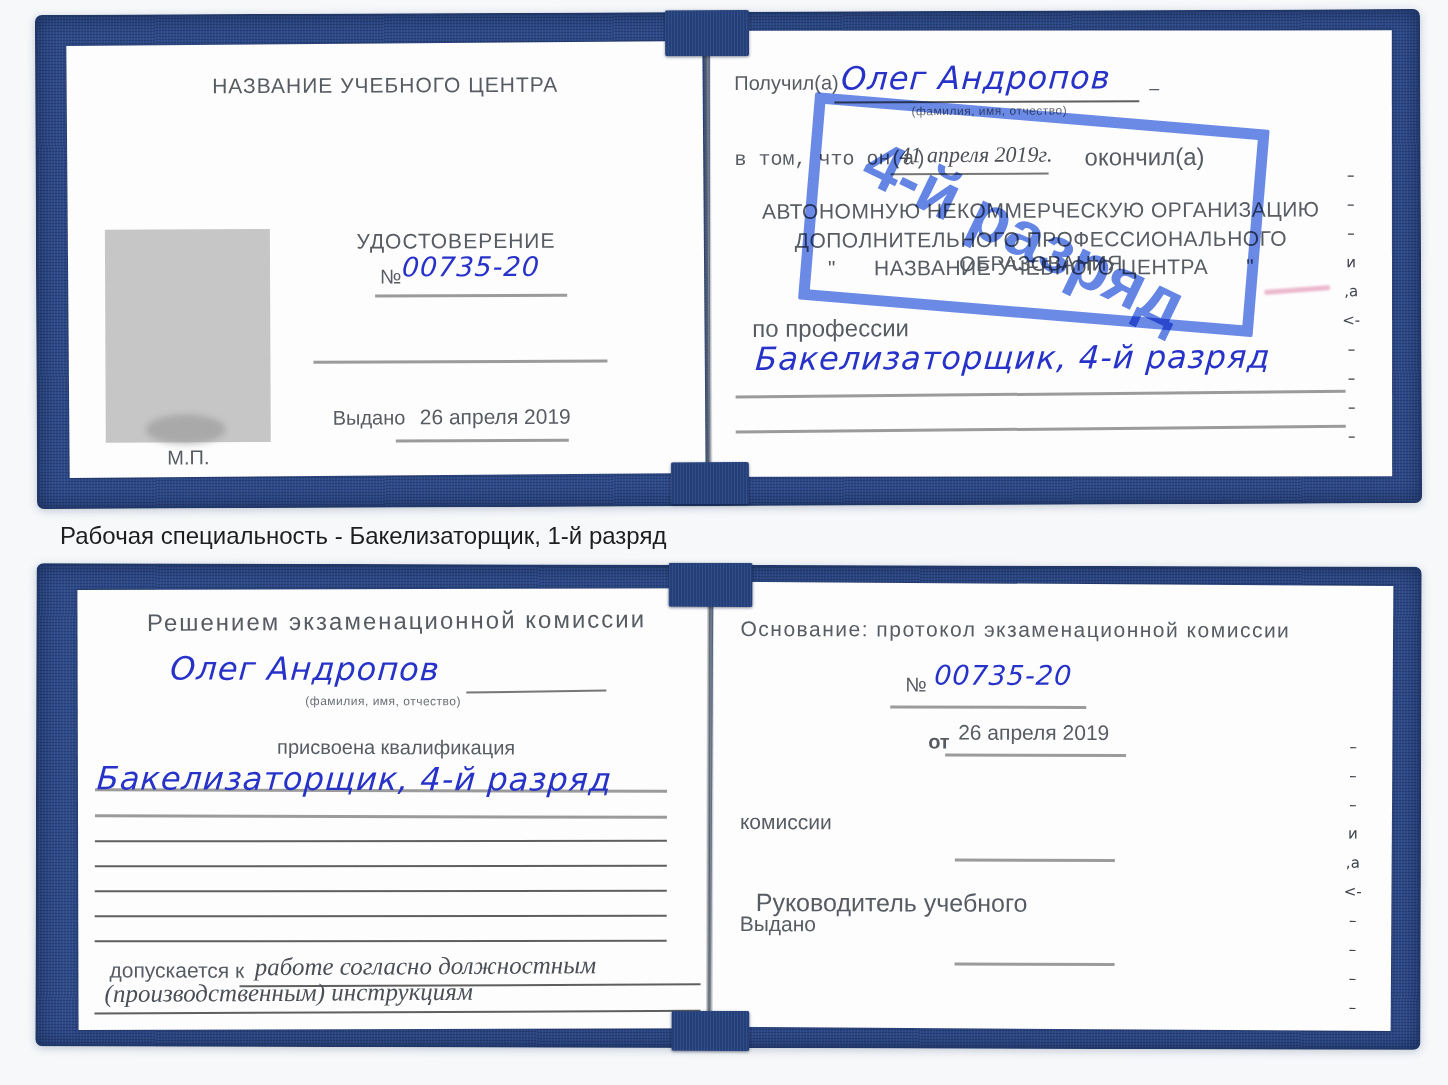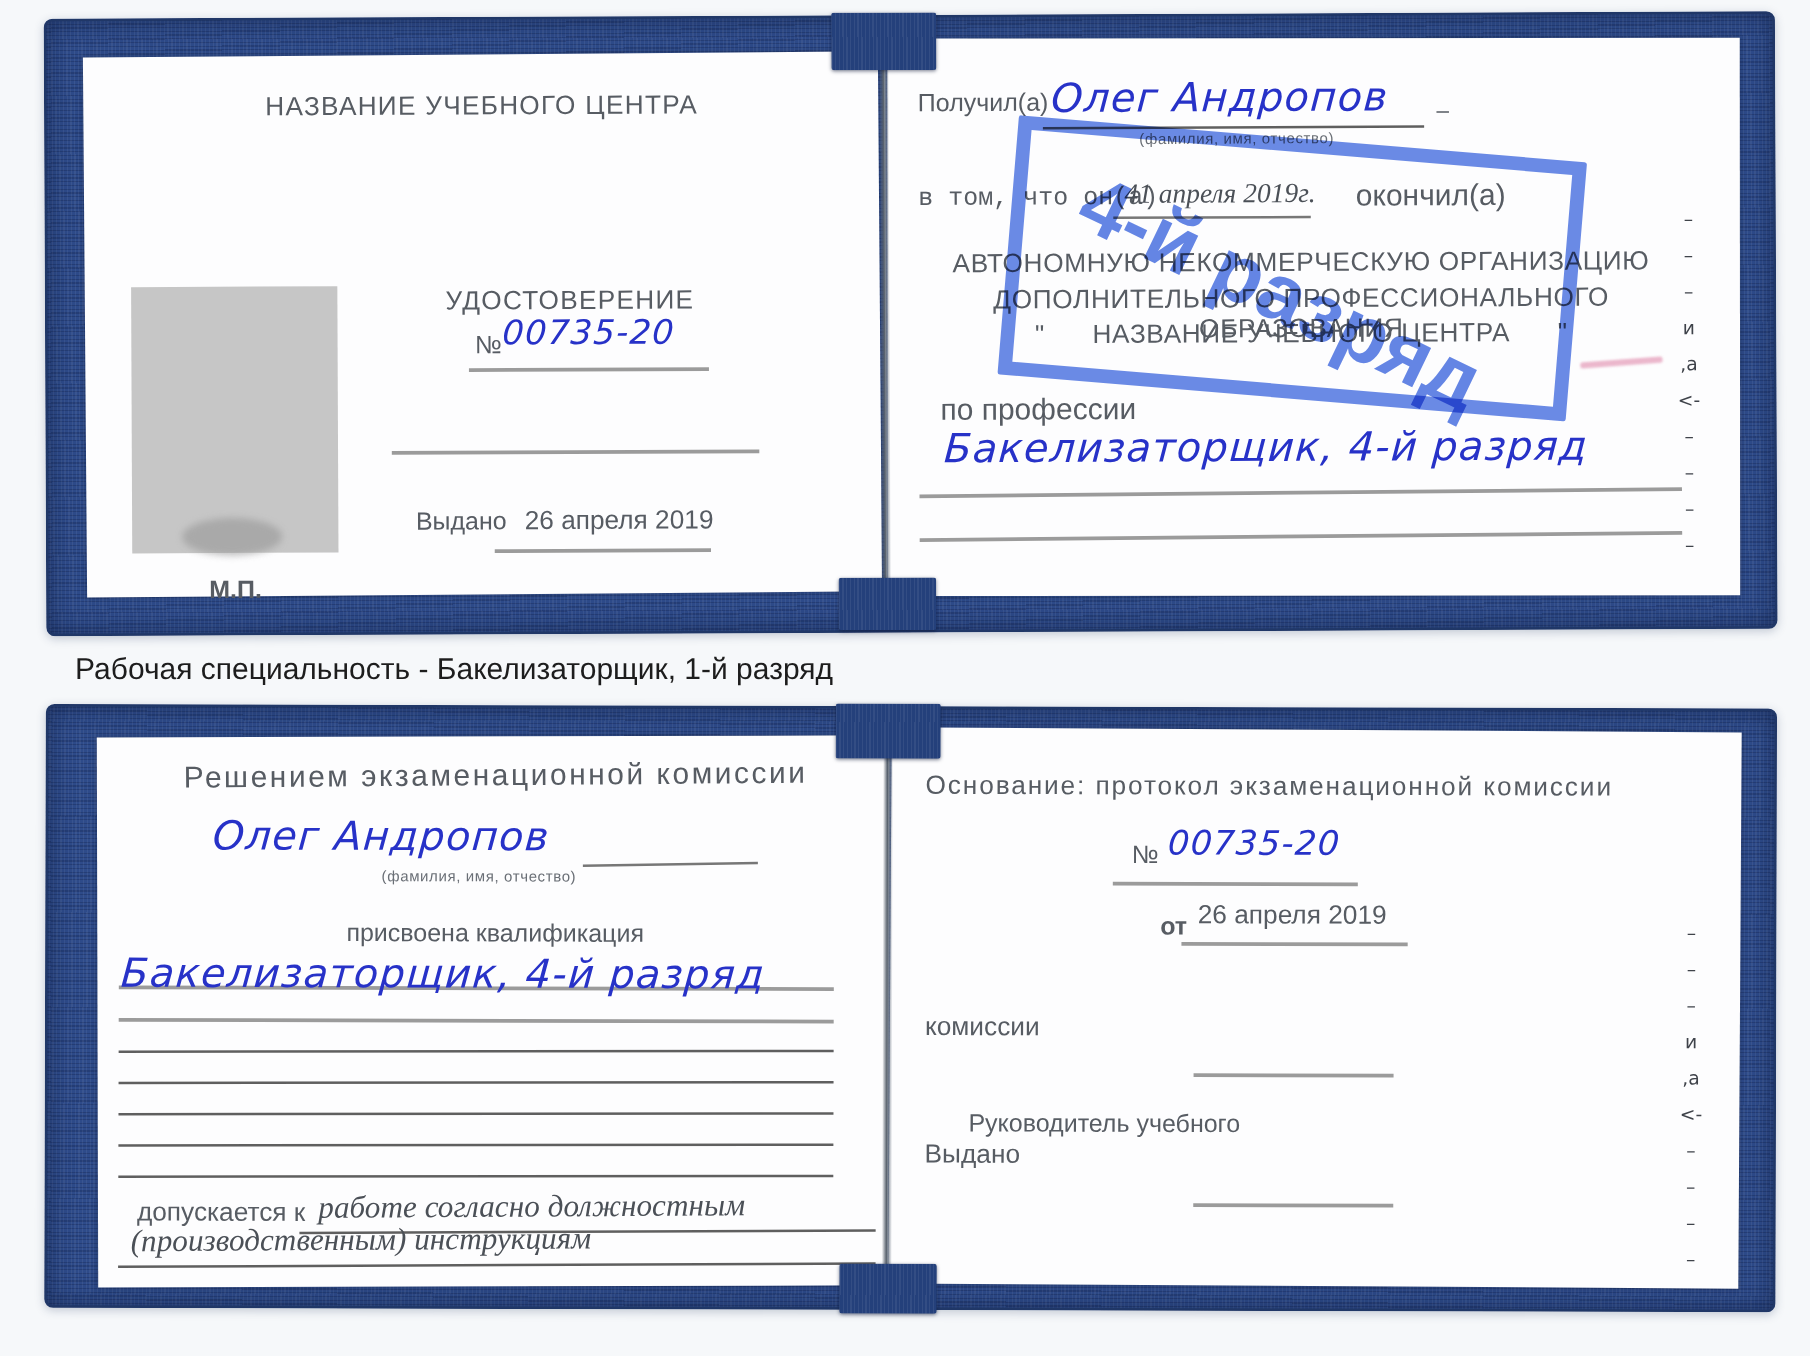--- a/index.html
+++ b/index.html
@@ -77,21 +77,21 @@
   <div class="page" style="left:674px;top:20px;width:682px;height:446px;transform:rotate(.2deg);"></div>
   <div class="gutter" style="left:668px;top:22px;height:442px;"></div>
   <div class="spine-tab" style="left:630px;top:-2px;width:84px;height:46px;"></div>
   <div class="spine-tab" style="left:634px;top:450px;width:78px;height:42px;"></div>
 
   <div class="lbl center ltr-sp1" style="left:32px;top:60px;width:636px;font-size:21px;">НАЗВАНИЕ УЧЕБНОГО ЦЕНТРА</div>
 
   <div class="photo" style="left:69px;top:215px;width:165px;height:213px;">
     <div class="photo-blob" style="left:40px;top:185px;width:80px;height:30px;"></div>
   </div>
-  <div class="lbl center" style="left:69px;top:447px;width:165px;font-size:20px;font-weight:bold;">М.П.</div>
+  <div class="lbl center" style="left:69px;top:432px;width:165px;font-size:20px;">М.П.</div>
 
   <div class="lbl center ltr-sp1" style="left:300px;top:216px;width:240px;font-size:21px;">УДОСТОВЕРЕНИЕ</div>
   <div class="lbl" style="left:344px;top:252px;font-size:20px;">№</div>
   <div class="hand" style="left:366px;top:238px;font-size:27px;">00735-20</div>
   <div class="line" style="left:339px;top:281px;width:192px;"></div>
 
   <div class="line" style="left:277px;top:347px;width:294px;"></div>
 
   <div class="lbl" style="left:296px;top:393px;font-size:20px;">Выдано</div>
   <div class="lbl" style="left:383px;top:392px;font-size:21px;">26 апреля 2019</div>
@@ -176,21 +176,21 @@
   <div class="hand" style="left:898px;top:94px;font-size:27px;">00735-20</div>
   <div class="line" style="left:854px;top:140px;width:196px;"></div>
 
   <div class="lbl" style="left:892px;top:165px;font-size:20px;font-weight:bold;">от</div>
   <div class="lbl" style="left:922px;top:155px;font-size:21px;">26 апреля 2019</div>
   <div class="line" style="left:909px;top:188px;width:181px;"></div>
 
   <div class="lbl" style="left:704px;top:245px;font-size:21px;">комиссии</div>
   <div class="line" style="left:919px;top:293px;width:160px;"></div>
 
-  <div class="lbl" style="left:739px;top:323px;font-size:20px;">Руководитель учебного</div>
+  <div class="lbl" style="left:720px;top:323px;font-size:25px;">Руководитель учебного</div>
   <div class="lbl" style="left:704px;top:347px;font-size:21px;">Выдано</div>
   <div class="line" style="left:919px;top:397px;width:160px;"></div>
 
   <div class="edge-col" style="left:1302px;top:172px;width:30px;">
     <span>–</span>
     <span>–</span>
     <span>–</span>
     <span>и</span>
     <span>,а</span>
     <span>&lt;-</span>

